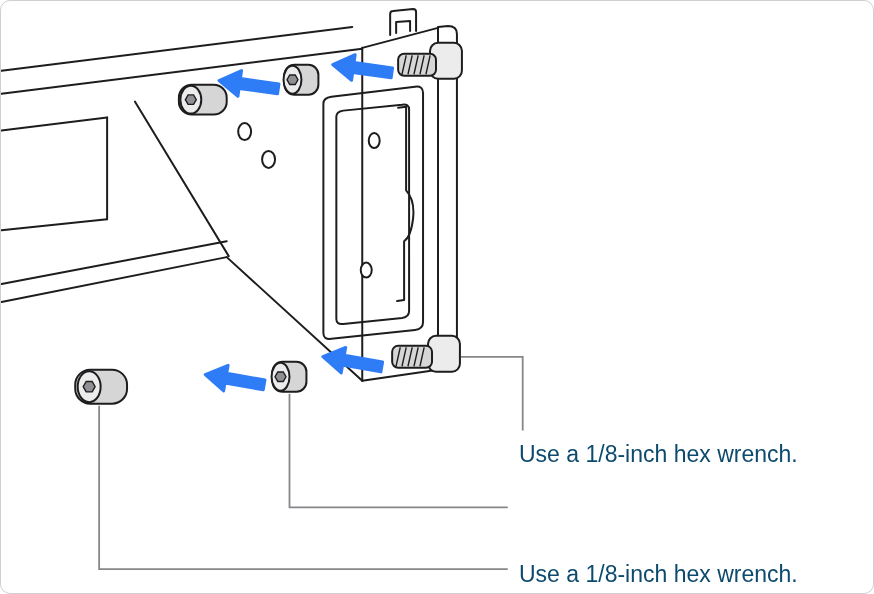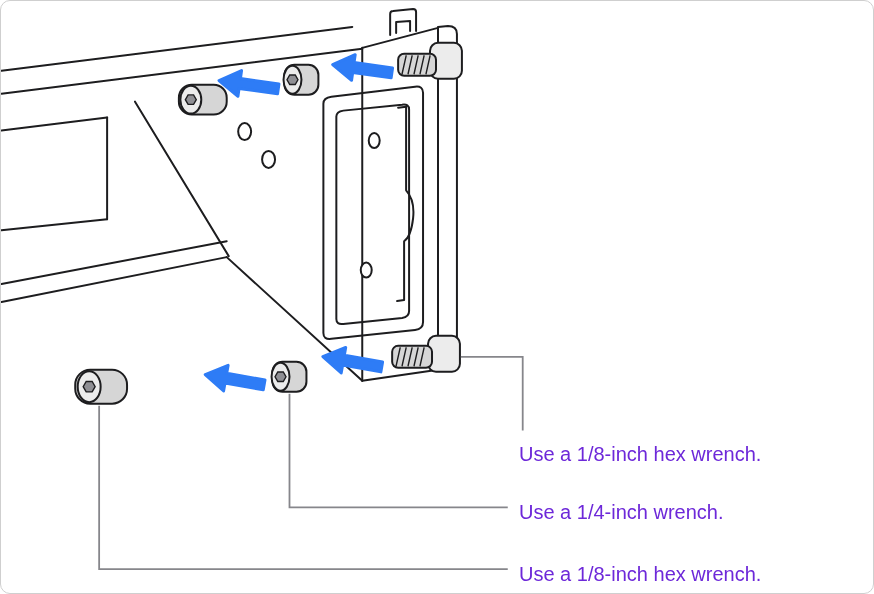--- a/index.html
+++ b/index.html
@@ -16,21 +16,21 @@
   .ln{fill:none;stroke:var(--line,#1d1d1f);stroke-width:2;stroke-linecap:round;stroke-linejoin:round;}
   .thin{fill:none;stroke:var(--line,#1d1d1f);stroke-width:1.4;stroke-linecap:round;}
   .metal{fill:var(--metal-fill,#d6d6d6);stroke:var(--line,#1d1d1f);stroke-width:2;}
   .metal-light{fill:var(--metal-light,#ececec);stroke:var(--line,#1d1d1f);stroke-width:2;}
   .hole{fill:#ffffff;stroke:var(--line,#1d1d1f);stroke-width:2;}
   .socket{fill:var(--socket,#8f8f94);stroke:var(--line,#1d1d1f);stroke-width:1.4;}
   .arrow{fill:var(--arrow,#2e7cf6);stroke:var(--arrow,#2e7cf6);stroke-width:3;stroke-linejoin:round;}
   .callout{fill:none;stroke:var(--callout-line,#86868b);stroke-width:1.8;}
   .label{
     position:absolute;left:518px;
-    font-size:20px;line-height:30px;color:#6d28d9;white-space:nowrap;
+    font-size:23px;line-height:30px;color:#0c4a6e;white-space:nowrap;
   }
 </style>
 </head>
 <body>
 
 <div class="frame">
 
   <svg width="872" height="592" viewBox="0 0 874 594" xmlns="http://www.w3.org/2000/svg">
 
     <g>
@@ -104,17 +104,16 @@
 
     <g>
       <path class="callout" d="M461,357 L523,357 L523,431"></path>
       <path class="callout" d="M289,394 L289,508 L508,508"></path>
       <path class="callout" d="M98,406 L98,570 L508,570"></path>
     </g>
   </svg>
 
   <div class="label" style="top:438px">Use a 1/8-inch hex wrench.</div>
 
-  <div class="label" style="top:496px">Use a 1/4-inch wrench.</div>
 
   <div class="label" style="top:558px">Use a 1/8-inch hex wrench.</div>
 
 </div>
 
 </body></html>

